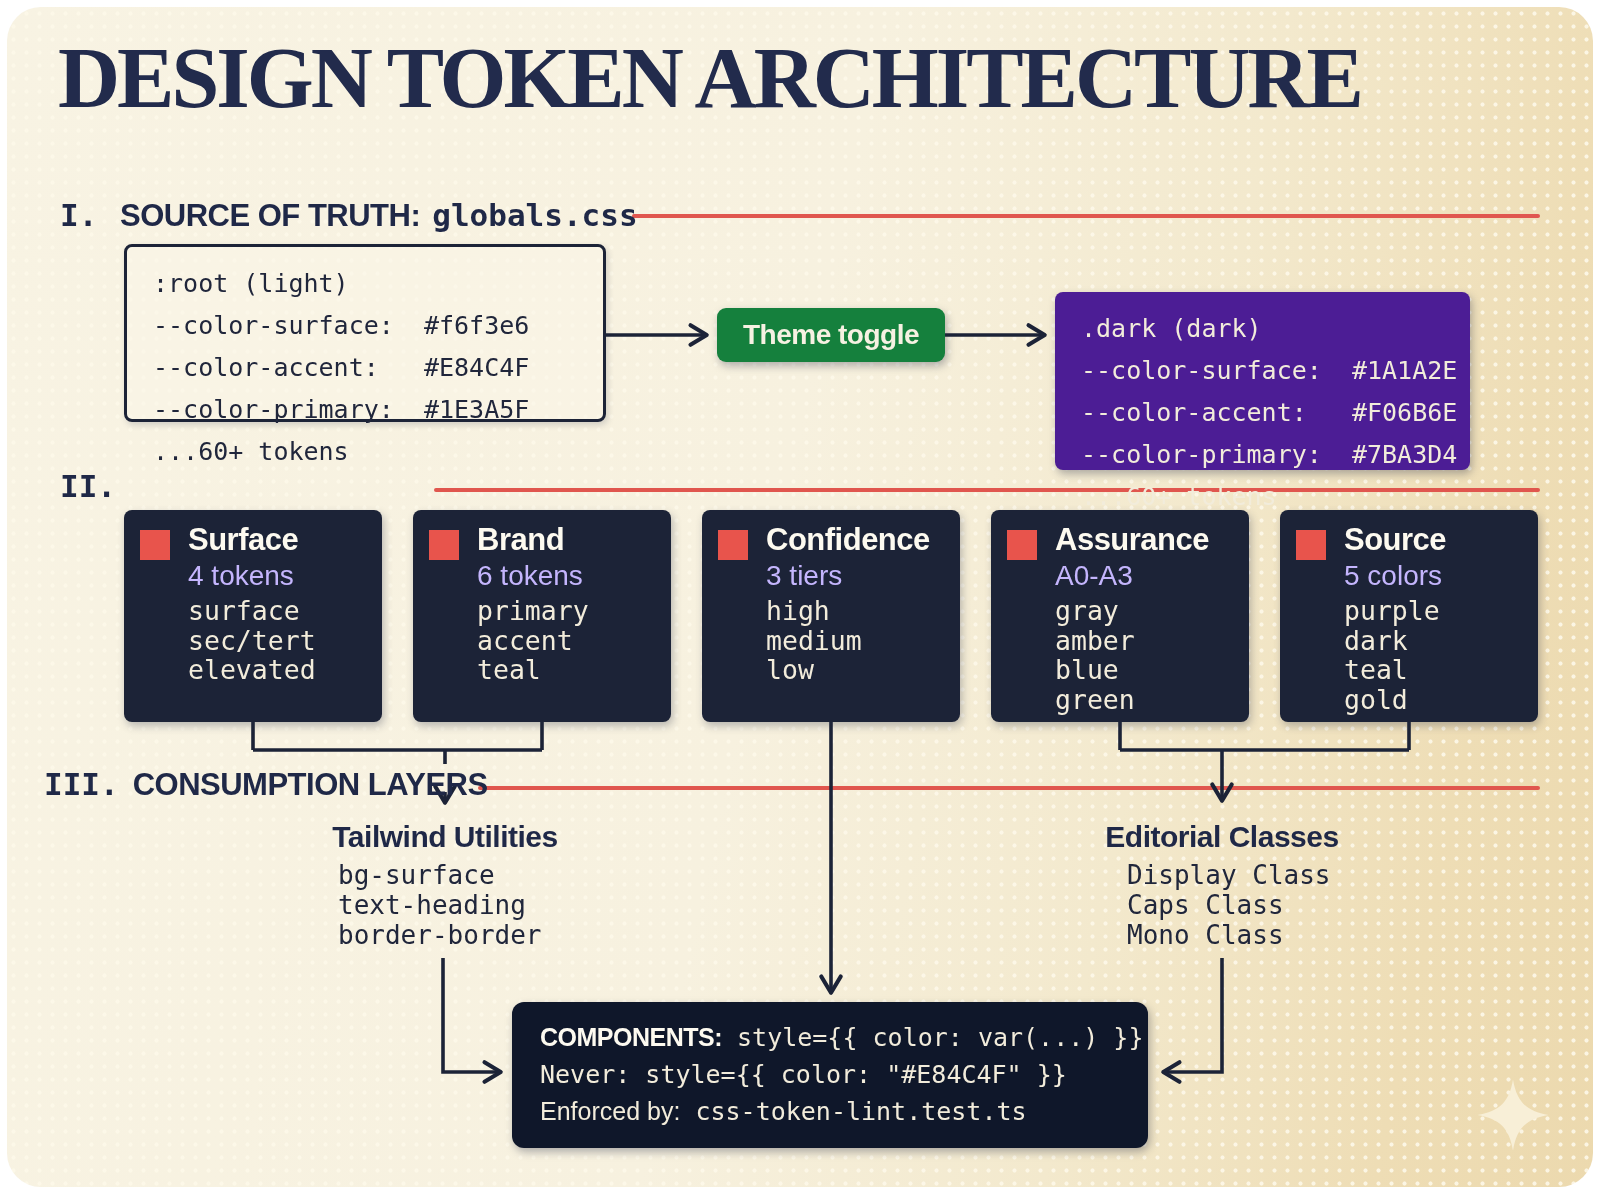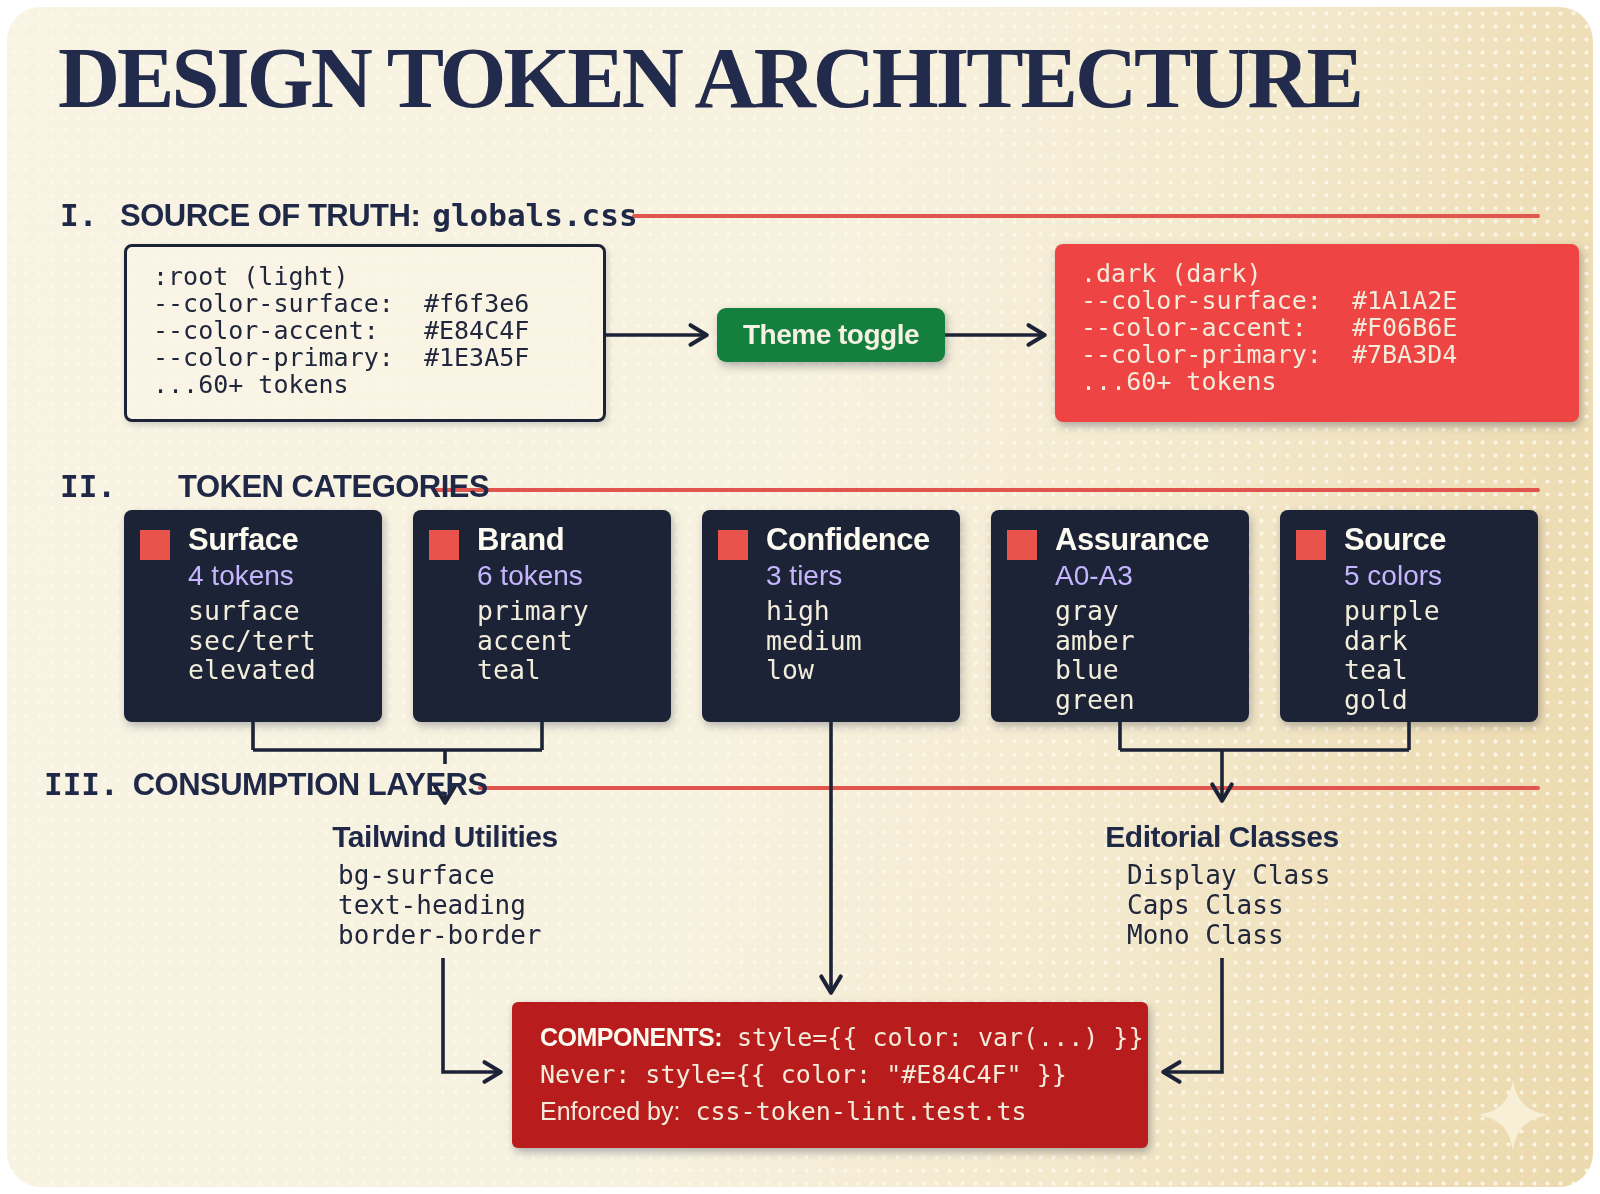--- a/index.html
+++ b/index.html
@@ -19,26 +19,26 @@
 
   .sec-head{position:absolute;display:flex;align-items:baseline;font-weight:700;
             font-size:31px;color:#1f2847;white-space:nowrap;}
   .sec-num{font-family:"DejaVu Sans Mono",monospace;font-weight:700;display:inline-block;}
   .sec-label{letter-spacing:-0.5px;margin-left:14px;}
   .sec-code{font-family:"DejaVu Sans Mono",monospace;font-weight:700;margin-left:12px;}
   .redline{position:absolute;height:4px;background:#E0564E;border-radius:2px;}
 
   
   .codebox{position:absolute;top:244px;height:178px;border-radius:8px;box-sizing:border-box;
-           font-family:"DejaVu Sans Mono",monospace;font-size:25px;line-height:27px;
+           font-family:"DejaVu Sans Mono",monospace;font-size:25px;line-height:42px;
            padding:16px 26px;white-space:pre;}
   .codebox.light{left:124px;width:482px;border:3px solid #1c2337;color:#20263b;
                  background:rgba(250,246,232,0.45);box-shadow:2px 3px 6px rgba(40,45,70,0.18);}
-  .codebox.dark{left:1055px;width:524px;background:#ef4444;color:#f2ecdb;
-                box-shadow:2px 4px 8px rgba(40,45,70,0.35);}
+  .codebox.dark{left:1055px;width:415px;background:#4c1d95;color:#f2ecdb;
+                box-shadow:2px 4px 8px rgba(40,45,70,0.35);margin-top:48px;}
 
   .toggle{position:absolute;left:717px;top:308px;width:228px;height:54px;background:#15803d;
           border-radius:9px;color:#f6f1e2;font-weight:700;font-size:28px;display:flex;
           align-items:center;justify-content:center;box-shadow:2px 4px 8px rgba(40,45,70,0.35);
           letter-spacing:-0.5px;cursor:pointer;}
 
   
   .cat{position:absolute;top:510px;width:258px;height:212px;background:#1c2337;border-radius:8px;
        box-shadow:2px 4px 8px rgba(40,45,70,0.3);color:#f2ecdb;box-sizing:border-box;}
   .cat .sq{position:absolute;left:16px;top:20px;width:30px;height:30px;background:#E8544C;}
@@ -48,22 +48,22 @@
   .cat .items{position:absolute;left:64px;top:86px;font-family:"DejaVu Sans Mono",monospace;
               font-size:26.5px;line-height:29.5px;color:#f2ecdb;}
   .c0{left:124px;} .c1{left:413px;} .c2{left:702px;} .c3{left:991px;} .c4{left:1280px;}
 
   
   .col-head{position:absolute;top:820px;transform:translateX(-50%);font-weight:700;font-size:30px;
             color:#1f2847;letter-spacing:-0.5px;white-space:nowrap;}
   .col-items{position:absolute;top:860px;font-family:"DejaVu Sans Mono",monospace;font-size:26px;
              line-height:30px;color:#20263b;white-space:pre;}
 
-  .components{position:absolute;left:512px;top:1002px;width:636px;height:146px;background:#b91c1c;
-              border-radius:6px;box-sizing:border-box;padding:17px 28px;color:#f2ecdb;
+  .components{position:absolute;left:512px;top:1002px;width:636px;height:146px;background:#0f172a;
+              border-radius:12px;box-sizing:border-box;padding:17px 28px;color:#f2ecdb;
               box-shadow:2px 4px 8px rgba(40,45,70,0.35);
               font-family:"DejaVu Sans Mono",monospace;font-size:25px;line-height:37px;white-space:pre;}
   .components .lbl{font-family:"Liberation Sans",sans-serif;font-weight:700;letter-spacing:-0.5px;color:#fdfaf0;}
   .components .lbl2{font-family:"Liberation Sans",sans-serif;color:#f2ecdb;}
 
   .sparkle{position:absolute;left:1476px;top:1078px;width:74px;height:74px;}
 
   svg.conn{position:absolute;left:0;top:0;}
 </style>
 </head>
@@ -114,21 +114,20 @@
   <div class="toggle">Theme toggle</div>
 
   <div class="codebox dark"><span>.dark (dark)</span>
 <span>--color-surface:  #1A1A2E</span>
 <span>--color-accent:   #F06B6E</span>
 <span>--color-primary:  #7BA3D4</span>
 <span>...60+ tokens</span></div>
 
   <div class="sec-head" style="left:60px;top:468px;gap:48px;">
     <span class="sec-num" style="min-width:46px;">II.</span>
-    <span class="sec-label">TOKEN CATEGORIES</span>
   </div>
 
   <div class="cat c0">
     <span class="sq"></span>
     <span class="t">Surface</span>
     <span class="s">4 tokens</span>
     <div class="items">
       <div>surface</div>
       <div>sec/tert</div>
       <div>elevated</div>

